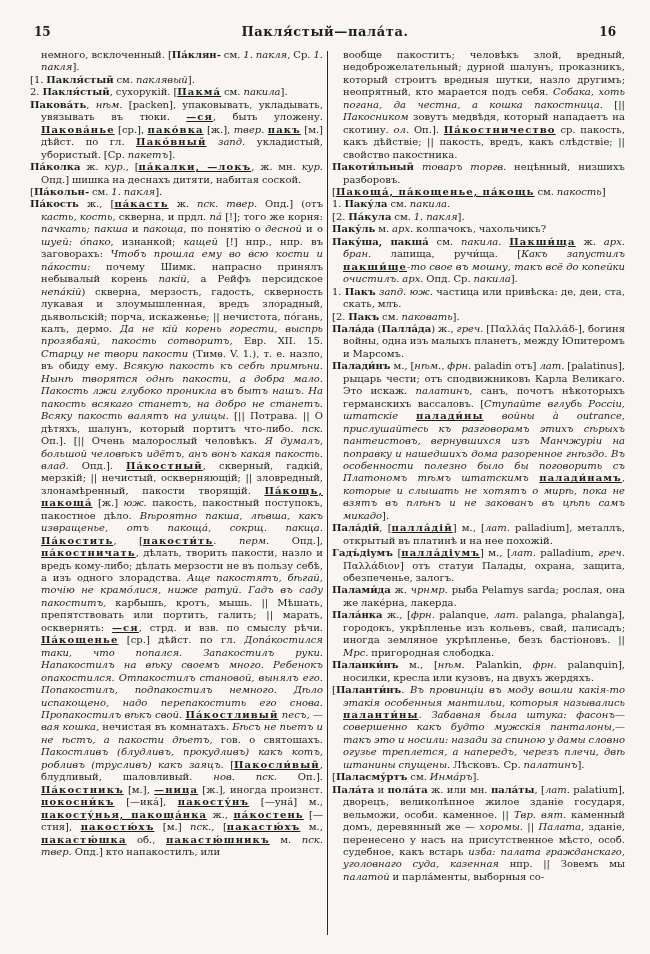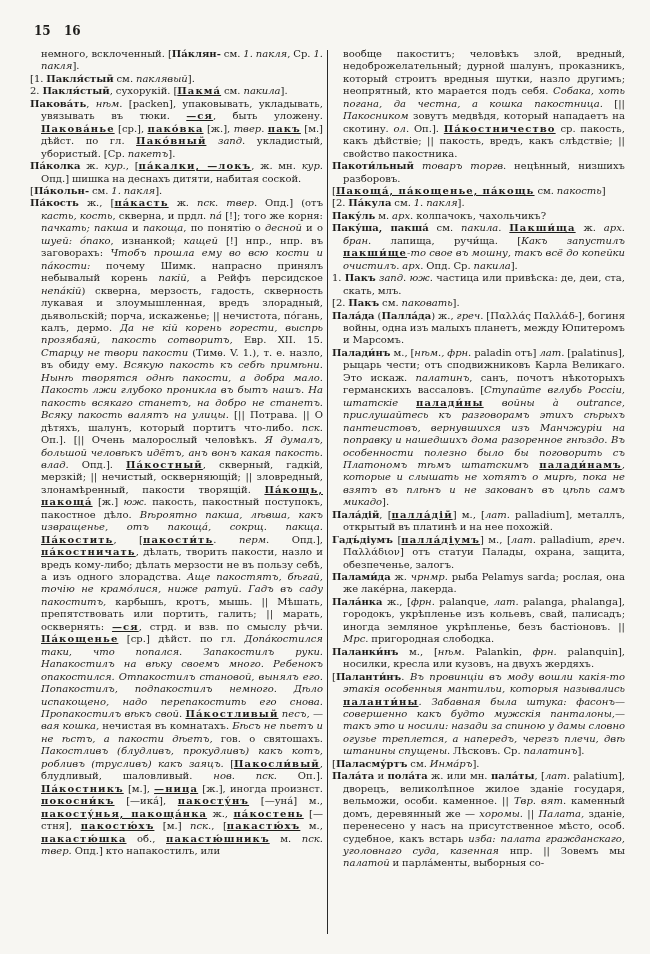--- a/index.html
+++ b/index.html
@@ -9,21 +9,21 @@
     font-family:"DejaVu Serif", serif;
     color:#1e1d1b;
     overflow:hidden;
   }
   .page{width:650px;height:916px;position:relative;}
   .header{
     display:flex;align-items:baseline;
     padding:24px 34px 8px 34px;
   }
   .pageno{font-size:12px;font-weight:bold;width:30px;}
-  .pageno.right{}
+  .pageno.right{text-align:right;}
   .running-title{
     flex:1;text-align:center;
     font-size:13px;font-weight:bold;letter-spacing:0.6px;
   }
   .columns{
     display:flex;
     padding:2px 24px 0 30px;
   }
   .column{
     width:293px;
@@ -46,37 +46,39 @@
   span.b{font-weight:bold;}
   span.s{font-weight:bold;letter-spacing:1.1px;text-decoration:underline;}
   span.i{font-style:italic;}
 </style>
 </head>
 <body>
 
 <div class="page">
   <div class="header">
     <span class="pageno">15</span>
+    <span class="running-title">Пакля́стый—пала́та.</span>
     <span class="pageno right">16</span>
   </div>
   <div class="columns">
     <div class="column">
         <p class="continuation"><span>немного, всклоченный. [</span><span class="b">Па́клян-</span><span> см. </span><span class="i">1. пакля</span><span>, Ср. </span><span class="i">1. пакля</span><span>].</span></p>
         <p class="entry"><span>[1. </span><span class="b">Пакля́стый</span><span> см. </span><span class="i">паклявый</span><span>].</span></p>
         <p class="entry"><span>2. </span><span class="b">Пакля́стый</span><span>, сухорукій. [</span><span class="s">Пакма́</span><span> см. </span><span class="i">пакила</span><span>].</span></p>
         <p class="entry"><span class="b">Пакова́ть</span><span>, </span><span class="i">нѣм.</span><span> [packen], упаковывать, укладывать, увязывать въ тюки. </span><span class="s">—ся</span><span>, быть уложену. </span><span class="s">Пакова́нье</span><span> [ср.], </span><span class="s">пако́вка</span><span> [ж.], </span><span class="i">твер.</span><span> </span><span class="s">пакъ</span><span> [м.] дѣйст. по гл. </span><span class="s">Пако́вный</span><span> </span><span class="i">запд.</span><span> укладистый, убористый. [Ср. </span><span class="i">пакетъ</span><span>].</span></p>
         <p class="entry"><span class="b">Па́колка</span><span> ж. </span><span class="i">кур.</span><span>, [</span><span class="s">па́калки, —локъ</span><span>, ж. мн. </span><span class="i">кур.</span><span> Опд.] шишка на деснахъ дитяти, набитая соской.</span></p>
         <p class="entry"><span>[</span><span class="b">Па́кольн-</span><span> см. </span><span class="i">1. пакля</span><span>].</span></p>
         <p class="entry"><span class="b">Па́кость</span><span> ж., [</span><span class="s">па́касть</span><span> ж. </span><span class="i">пск. твер.</span><span> Опд.] (отъ </span><span class="i">касть, кость</span><span>, скверна, и прдл. </span><span class="i">па́</span><span> [!]; того же корня: </span><span class="i">пачкать; пакша</span><span> и </span><span class="i">пакоща</span><span>, по понятію о </span><span class="i">десной</span><span> и о </span><span class="i">шуей: о́пако</span><span>, изнанкой; </span><span class="i">кащей</span><span> [!] нпр., нпр. въ заговорахъ: </span><span class="i">Чтобъ прошла ему во всю кости и па́кости:</span><span> почему Шимк. напрасно принялъ небывалый корень </span><span class="i">пакій</span><span>, а Рейфъ персидское </span><span class="i">непа́кій</span><span>) скверна, мерзость, гадость, скверность лукавая и злоумышленная, вредъ злорадный, дьявольскій; порча, искаженье; || нечистота, по́гань, калъ, дермо. </span><span class="i">Да не кій корень горести, выспрь прозябаяй, пакость сотворитъ,</span><span> Евр. XII. 15. </span><span class="i">Старцу не твори пакости</span><span> (Тимѳ. V. 1.), т. е. назло, въ обиду ему. </span><span class="i">Всякую пакость къ себѣ примѣни. Нынѣ творятся однѣ пакости, а добра мало. Пакость лжи глубоко проникла въ бытъ нашъ. На пакость всякаго станетъ, на добро не станетъ. Всяку пакость валятъ на улицы.</span><span> [|| Потрава. || О дѣтяхъ, шалунъ, который портитъ что-либо. </span><span class="i">пск.</span><span> Оп.]. [|| Очень малорослый человѣкъ. </span><span class="i">Я думалъ, большой человѣкъ идётъ, анъ вонъ какая пакость. влад.</span><span> Опд.]. </span><span class="s">Па́костный</span><span>, скверный, гадкій, мерзкій; || нечистый, оскверняющій; || зловредный, злонамѣренный, пакости творящій. </span><span class="s">Па́кощь, пакоща́</span><span> [ж.] </span><span class="i">юж.</span><span> пакость, пакостный поступокъ, пакостное дѣло. </span><span class="i">Вѣроятно пакша, лѣвша, какъ извращенье, отъ пакоща́, сокрщ. пакща.</span><span> </span><span class="s">Па́костить</span><span>, [</span><span class="s">пакости́ть</span><span>. </span><span class="i">перм.</span><span> Опд.], </span><span class="s">па́костничать</span><span>, дѣлать, творить пакости, назло и вредъ кому-либо; дѣлать мерзости не въ пользу себѣ, а изъ одного злорадства. </span><span class="i">Аще пакостятъ, бѣгай, точію не крамо́лися, ниже ратуй. Гадъ въ саду пакоститъ,</span><span> карбышъ, кротъ, мышь. || Мѣшать, препятствовать или портить, галить; || марать, осквернять: </span><span class="s">—ся</span><span>, стрд. и взв. по смыслу рѣчи. </span><span class="s">Па́кощенье</span><span> [ср.] дѣйст. по гл. </span><span class="i">Допа́костился таки, что попался. Запакостилъ руки. Напакостилъ на вѣку своемъ много. Ребенокъ опакостился. Отпакостилъ становой, вынялъ его. Попакостилъ, подпакостилъ немного. Дѣло испакощено, надо перепакостить его снова. Пропакостилъ вѣкъ свой.</span><span> </span><span class="s">Па́костливый</span><span class="i"> песъ, —вая кошка,</span><span> нечистая въ комнатахъ. </span><span class="i">Бѣсъ не пьетъ и не ѣстъ, а пакости дѣетъ,</span><span> гов. о святошахъ. </span><span class="i">Пакостливъ (блудливъ, прокудливъ) какъ котъ, робливъ (трусливъ) какъ заяцъ.</span><span> [</span><span class="s">Пакосли́вый</span><span>, блудливый, шаловливый. </span><span class="i">нов. пск.</span><span> Оп.]. </span><span class="s">Па́костникъ</span><span> [м.], </span><span class="s">—ница</span><span> [ж.], иногда произнст. </span><span class="s">покосни́къ</span><span> [—ика́], </span><span class="s">пакосту́нъ</span><span> [—уна́] м., </span><span class="s">пакосту́нья, пакоща́нка</span><span> ж., </span><span class="s">па́костень</span><span> [—стня], </span><span class="s">пакостю́хъ</span><span> [м.] </span><span class="i">пск.</span><span>, [</span><span class="s">пакастю́хъ</span><span> м., </span><span class="s">пакастю́шка</span><span> об., </span><span class="s">пакастю́шникъ</span><span> м. </span><span class="i">пск. твер.</span><span> Опд.] кто напакостилъ, или</span></p>
       </div>
     <div class="divider"></div>
     <div class="column">
         <p class="continuation"><span>вообще пакоститъ; человѣкъ злой, вредный, недоброжелательный; дурной шалунъ, проказникъ, который строитъ вредныя шутки, назло другимъ; неопрятный, кто марается подъ себя. </span><span class="i">Собака, хоть погана, да честна, а кошка пакостница.</span><span> [|| </span><span class="i">Пакосником</span><span> зовутъ медвѣдя, который нападаетъ на скотину. </span><span class="i">ол.</span><span> Оп.]. </span><span class="s">Па́костничество</span><span> ср. пакость, какъ дѣйствіе; || пакость, вредъ, какъ слѣдствіе; || свойство пакостника.</span></p>
         <p class="entry"><span class="b">Пакоти́льный</span><span> </span><span class="i">товаръ</span><span> </span><span class="i">торгв.</span><span> нецѣнный, низшихъ разборовъ.</span></p>
         <p class="entry"><span>[</span><span class="s">Пакоща́, па́кощенье, па́кощь</span><span> см. </span><span class="i">пакость</span><span>]</span></p>
+        <p class="entry"><span>1. </span><span class="b">Паку́ла</span><span> см. </span><span class="i">пакила.</span></p>
         <p class="entry"><span>[2. </span><span class="b">Па́кула</span><span> см. </span><span class="i">1. пакля</span><span>].</span></p>
         <p class="entry"><span class="b">Паку́ль</span><span> м. </span><span class="i">арх.</span><span> колпачокъ, чахольчикъ?</span></p>
         <p class="entry"><span class="b">Паку́ша, пакша́</span><span> см. </span><span class="i">пакила.</span><span> </span><span class="s">Пакши́ща</span><span> ж. </span><span class="i">арх. бран.</span><span> лапища, ручи́ща. [</span><span class="i">Какъ запустилъ </span><span class="s">пакши́ще</span><span class="i">-то свое въ мошну, такъ всё до копейки очистилъ. арх.</span><span> Опд. Ср. </span><span class="i">пакила</span><span>].</span></p>
         <p class="entry"><span>1. </span><span class="b">Пакъ</span><span> </span><span class="i">запд. юж.</span><span> частица или привѣска: де, деи, ста, скать, млъ.</span></p>
         <p class="entry"><span>[2. </span><span class="b">Пакъ</span><span> см. </span><span class="i">паковать</span><span>].</span></p>
         <p class="entry"><span class="b">Пала́да</span><span> (</span><span class="b">Палла́да</span><span>) ж., </span><span class="i">греч.</span><span> [Παλλάς Παλλάδ-], богиня войны, одна изъ малыхъ планетъ, между Юпитеромъ и Марсомъ.</span></p>
         <p class="entry"><span class="b">Палади́нъ</span><span> м., [</span><span class="i">нѣм., фрн.</span><span> paladin отъ] </span><span class="i">лат.</span><span> [palatinus], рыцарь чести; отъ сподвижниковъ Карла Великаго. Это искаж. </span><span class="i">палатинъ</span><span>, санъ, почотъ нѣкоторыхъ германскихъ вассаловъ. [</span><span class="i">Ступайте вглубь Россіи, штатскіе </span><span class="s">палади́ны</span><span class="i"> войны à outrance, прислушайтесь къ разговорамъ этихъ сѣрыхъ пантеистовъ, вернувшихся изъ Манчжуріи на поправку и нашедшихъ дома разоренное гнѣздо. Въ особенности полезно было бы поговорить съ Платономъ тѣмъ штатскимъ </span><span class="s">палади́намъ</span><span class="i">, которые и слышать не хотятъ о мирѣ, пока не взятъ въ плѣнъ и не закованъ въ цѣпь самъ микадо</span><span>].</span></p>
         <p class="entry"><span class="b">Пала́дій</span><span>, [</span><span class="s">палла́дій</span><span>] м., [</span><span class="i">лат.</span><span> palladium], металлъ, открытый въ платинѣ и на нее похожій.</span></p>
         <p class="entry"><span class="b">Гадъ́діумъ</span><span> [</span><span class="s">палла́діумъ</span><span>] м., [</span><span class="i">лат.</span><span> palladium, </span><span class="i">греч.</span><span> Παλλάδιον] отъ статуи Палады, охрана, защита, обезпеченье, залогъ.</span></p>
         <p class="entry"><span class="b">Палами́да</span><span> ж. </span><span class="i">чрнмр.</span><span> рыба Pelamys sarda; рослая, она же лаке́рна, лакерда.</span></p>

